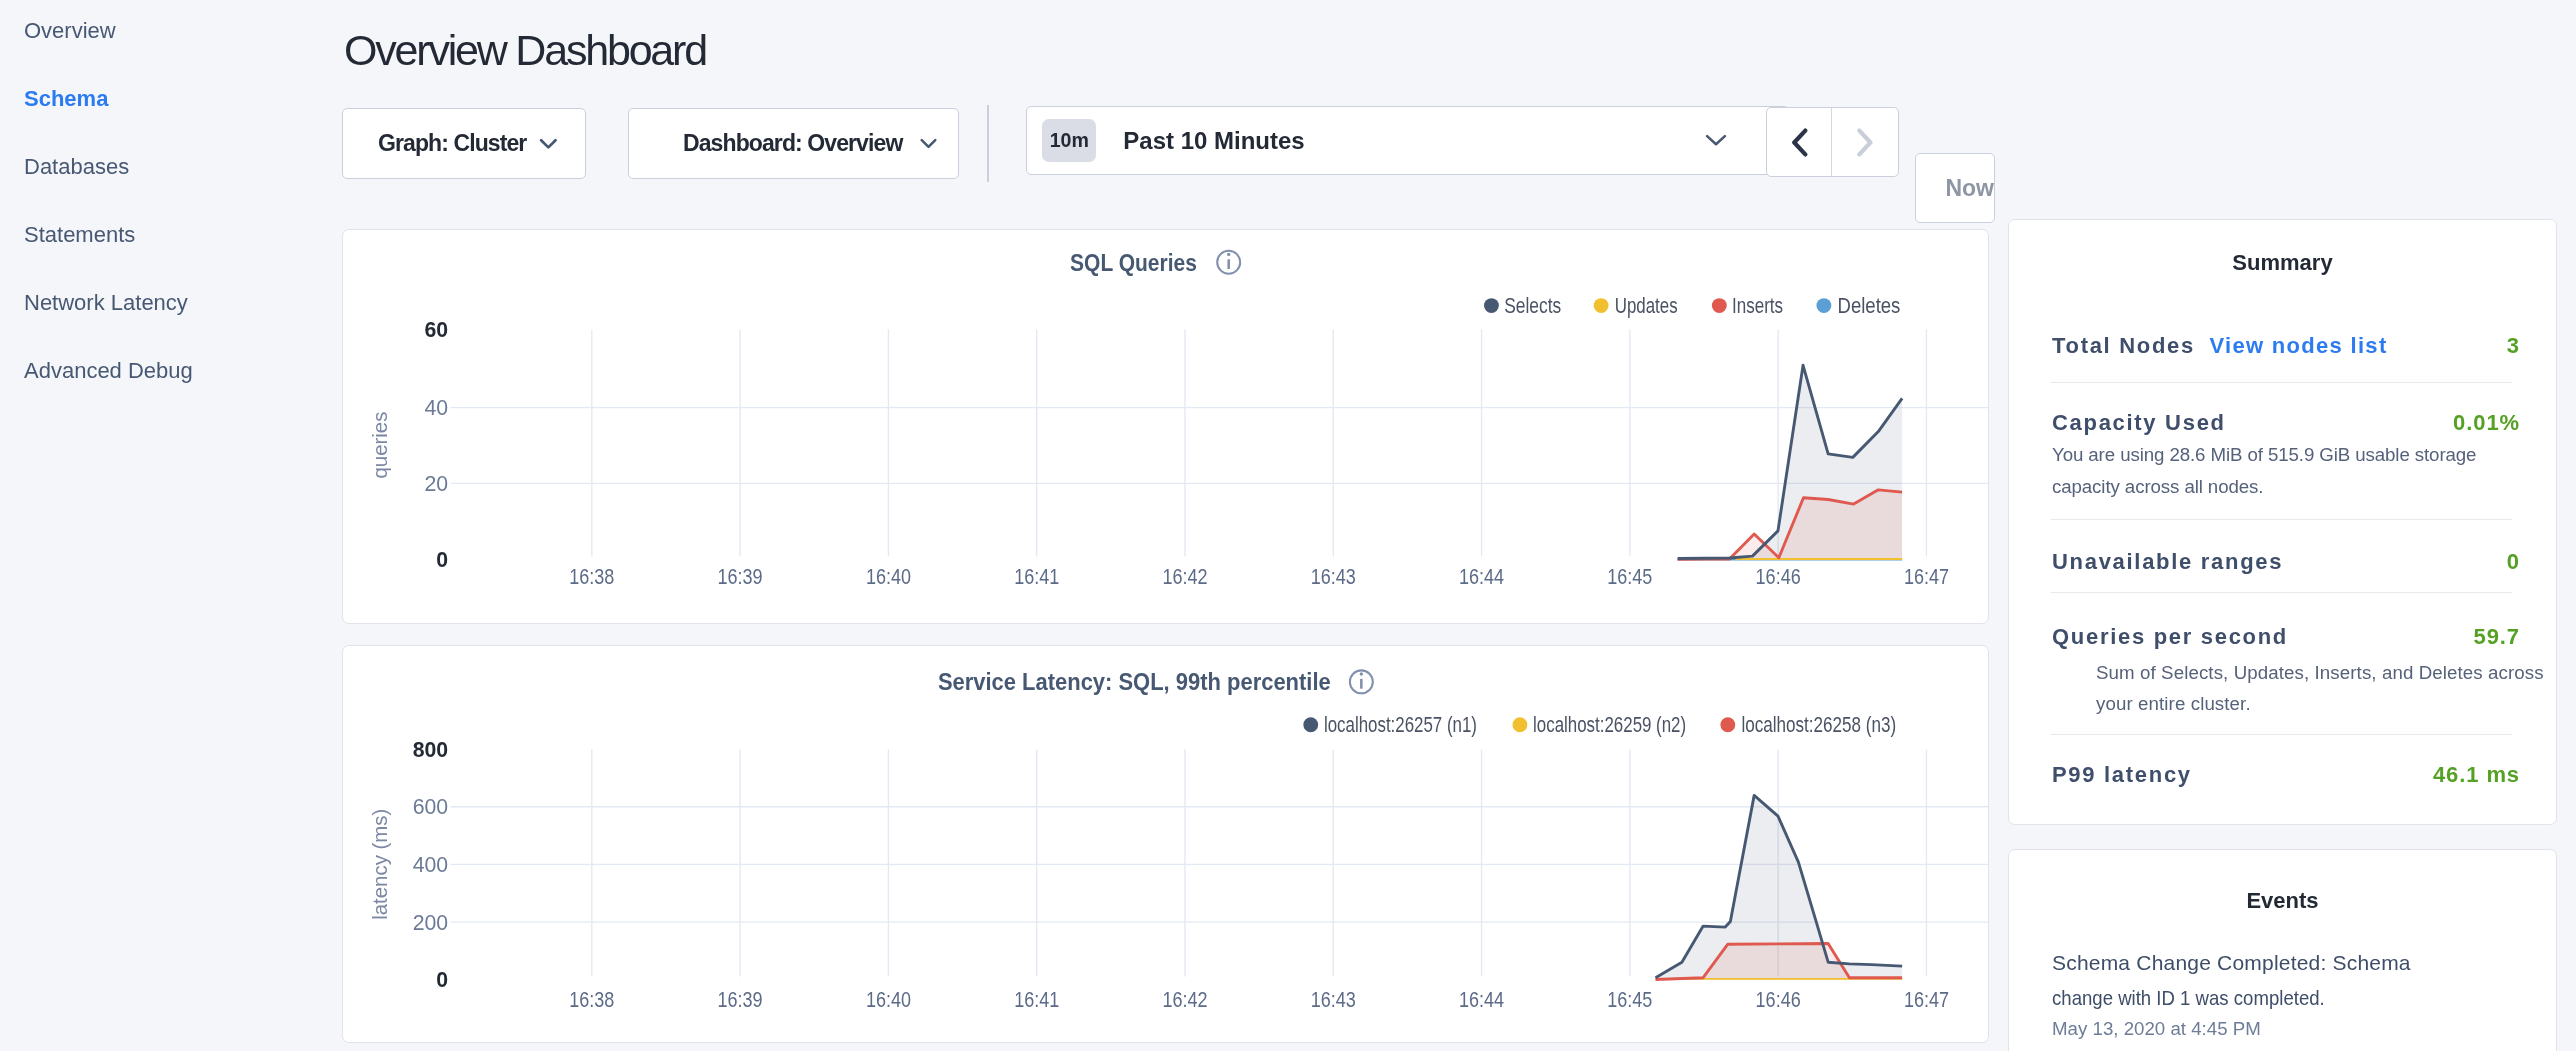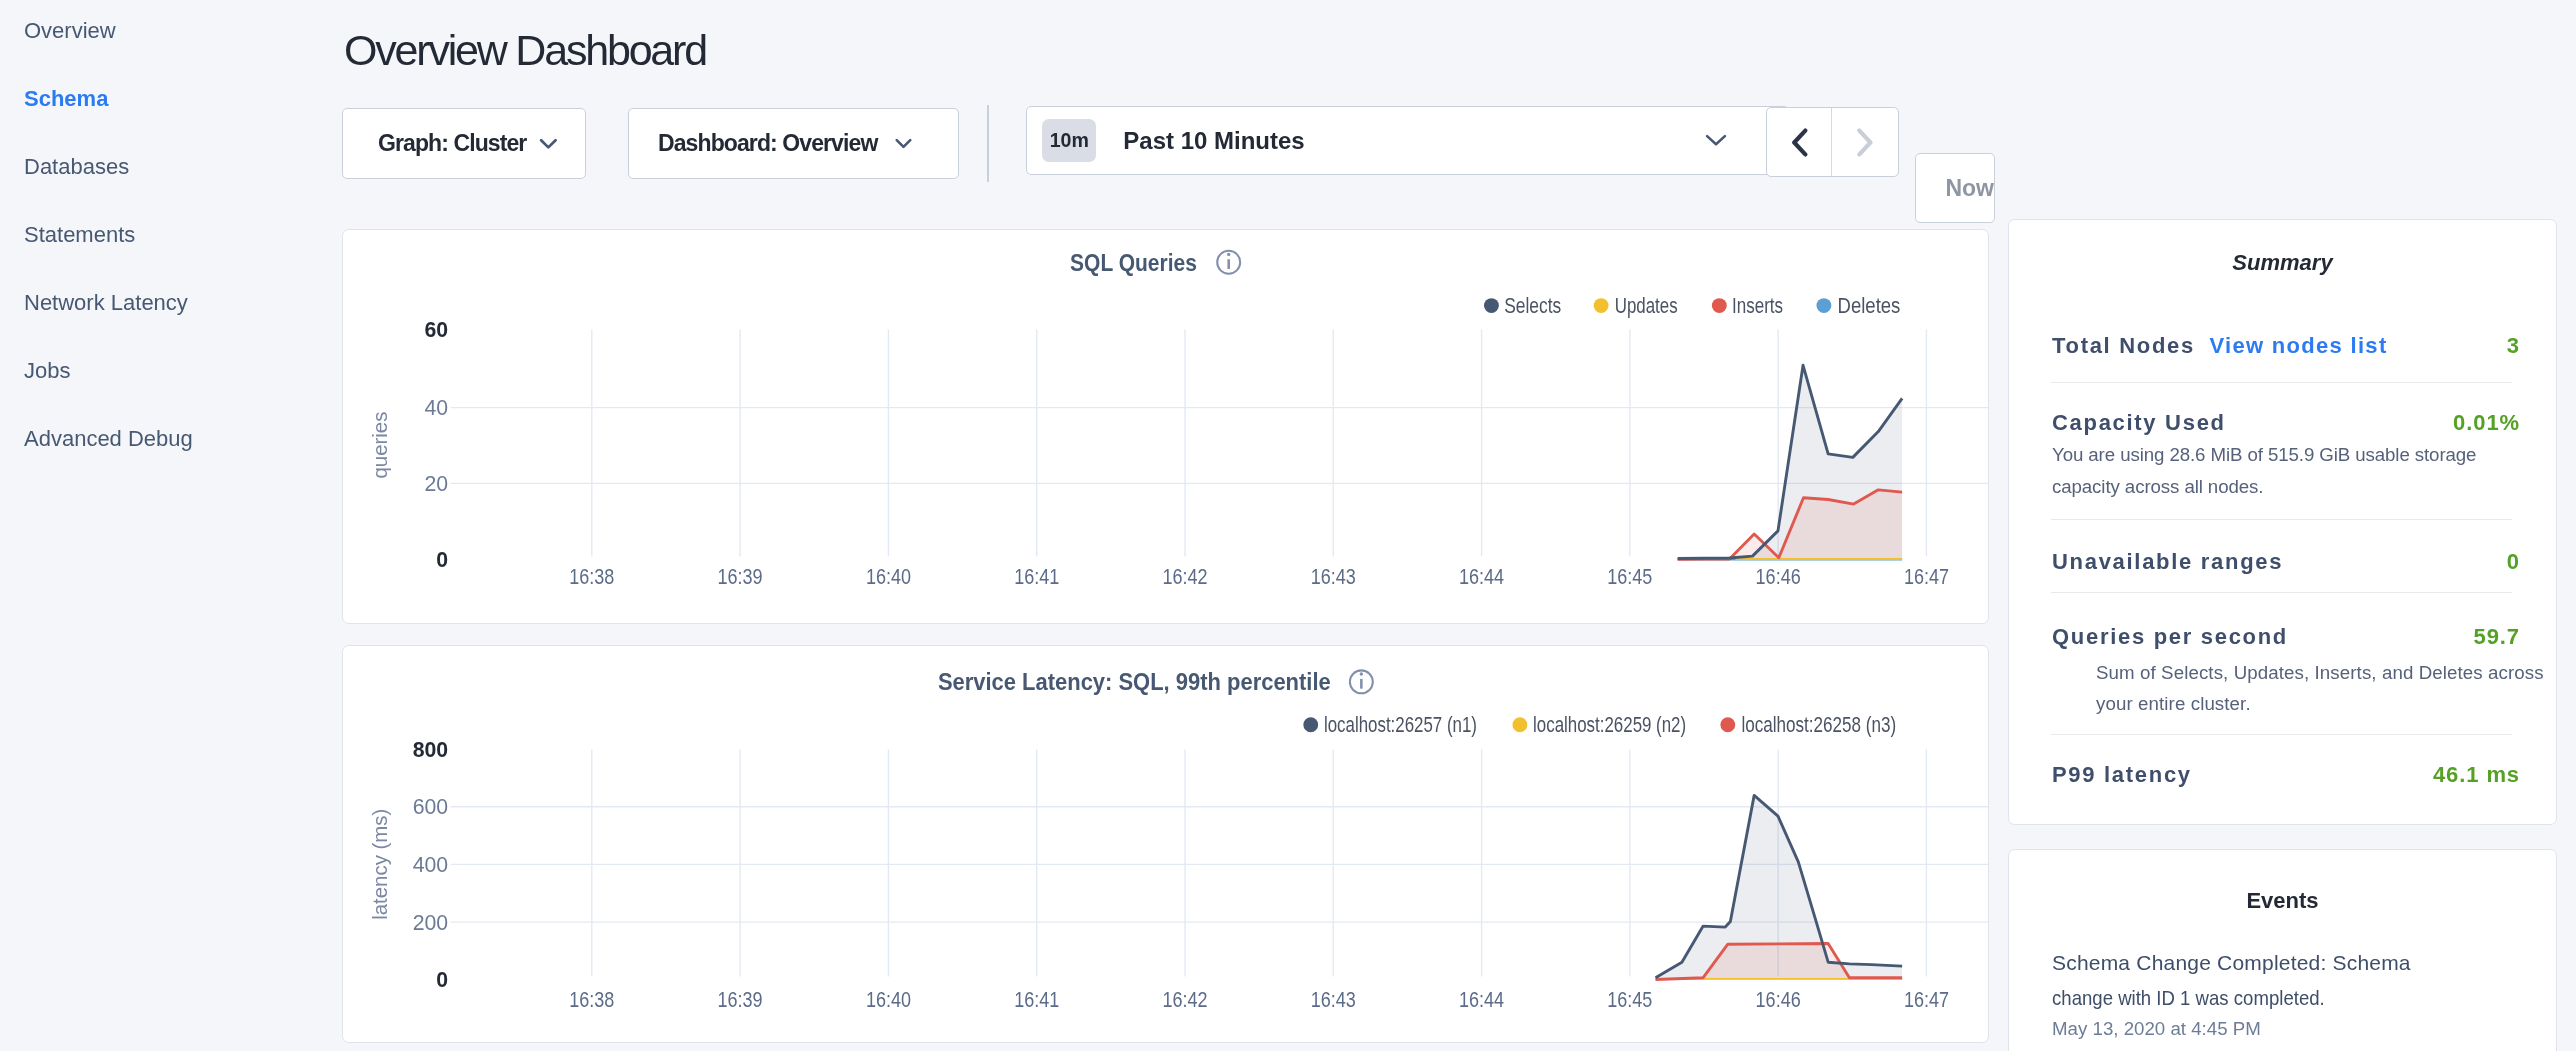--- a/index.html
+++ b/index.html
@@ -21,33 +21,32 @@
   .sdiv { position:absolute; left:42px; right:44px; height:0; border-top:1.7px solid #e7e9ed; }
 </style>
 </head>
 <body>
   <ul class="nav">
     <li>Overview</li>
     <li class="active">Schema</li>
     <li>Databases</li>
     <li>Statements</li>
     <li>Network Latency</li>
-    <li>Jobs</li>
     <li>Advanced Debug</li>
   </ul>
 
   <div class="title">Overview Dashboard</div>
 
   <div class="btn" style="left:342px; top:108px; width:244px; height:71px; padding-left:35px;">
     <span class="lbl">Graph: Cluster</span>
     <svg width="18.7" height="12" style="margin-left:12.8px" viewBox="0 0 22 14">
       <path d="M2.5 2.5 L11 11 L19.5 2.5" fill="none" stroke="#475872" stroke-width="3.2" stroke-linecap="round" stroke-linejoin="round"></path>
     </svg>
   </div>
-  <div class="btn" style="left:628px; top:108px; width:331px; height:71px; padding-left:29px;">
+  <div class="btn" style="left:628px; top:108px; width:331px; height:71px; padding-left:54px;">
     <span class="lbl">Dashboard: Overview</span>
     <svg width="17" height="11" style="margin-left:18px" viewBox="0 0 20 13">
       <path d="M2 2.5 L10 10.5 L18 2.5" fill="none" stroke="#475872" stroke-width="3" stroke-linecap="round" stroke-linejoin="round"></path>
     </svg>
   </div>
 
   <div class="sep"></div>
 
   <div class="btn" style="left:1026px; top:106px; width:763px; height:69px; padding-left:15.3px;">
     <span style="background:#dadde6; border-radius:6.8px; width:54px; height:43px; display:flex; align-items:center; justify-content:center; font-weight:bold; font-size:19.6px; color:#242a35;">10m</span>
@@ -169,21 +168,21 @@
 <text x="1864.6" y="427" font-size="25" fill="#5c6b88" text-anchor="middle" textLength="53" lengthAdjust="spacingAndGlyphs">16:47</text>
 <path d="M1546.0,394.7 L1546.0,392.4 L1577.0,374.2 L1602.0,331.7 L1628.0,332.9 L1634.0,326.3 L1662.0,178.0 L1690.0,202.3 L1714.0,256.4 L1733.6,322.1 L1749.0,374.2 L1774.0,376.1 L1800.0,377.0 L1836.0,378.8 L1836.0,394.7 Z" fill="rgba(71,88,114,0.11)"></path>
 <path d="M1546.0,394.7 L1546.0,394.5 L1602.0,392.4 L1631.0,353.0 L1749.0,352.2 L1774.0,392.4 L1836.0,392.4 L1836.0,394.7 Z" fill="rgba(224,89,79,0.12)"></path>
 <polyline points="1546.0,393.8 1836.0,393.8" fill="none" stroke="#f2c02f" stroke-width="2.2"></polyline>
 <polyline points="1546.0,394.5 1602.0,392.4 1631.0,353.0 1749.0,352.2 1774.0,392.4 1836.0,392.4" fill="none" stroke="#e0594f" stroke-width="3.4" stroke-linejoin="round"></polyline>
 <polyline points="1546.0,392.4 1577.0,374.2 1602.0,331.7 1628.0,332.9 1634.0,326.3 1662.0,178.0 1690.0,202.3 1714.0,256.4 1733.6,322.1 1749.0,374.2 1774.0,376.1 1800.0,377.0 1836.0,378.8" fill="none" stroke="#475872" stroke-width="3.4" stroke-linejoin="round"></polyline>
 </svg>
   </div>
 
   <div class="card" style="left:2008px; top:219px; width:549px; height:606px;">
-<div style="position:absolute; left:0; top:30px; width:100%; text-align:center; font-size:22px; font-weight:bold; color:#242a35; line-height:25.5px;font-style:italic;">Summary</div>
+<div style="position:absolute; left:0; top:30px; width:100%; text-align:center; font-size:22px; font-weight:bold; color:#242a35; line-height:25.5px;">Summary</div>
 <div class="srow" style="top:113px;"><span class="slbl">Total Nodes</span><span style="font-size:22px; font-weight:bold; color:#2d7bf0; letter-spacing:1.3px; margin-left:14.5px;">View nodes list</span><span class="sval">3</span></div>
 <div class="sdiv" style="top:162px;"></div>
 <div class="srow" style="top:190px;"><span class="slbl">Capacity Used</span><span class="sval">0.01%</span></div>
 <div class="sdesc" style="top:219px;">You are using 28.6 MiB of 515.9 GiB usable storage capacity across all nodes.</div>
 <div class="sdiv" style="top:299px;"></div>
 <div class="srow" style="top:329px;"><span class="slbl">Unavailable ranges</span><span class="sval">0</span></div>
 <div class="sdiv" style="top:372px;"></div>
 <div class="srow" style="top:404px;"><span class="slbl">Queries per second</span><span class="sval">59.7</span></div>
 <div class="sdesc" style="top:437px; line-height:31px; letter-spacing:0.1px;margin-left:44px;">Sum of Selects, Updates, Inserts, and Deletes across your entire cluster.</div>
 <div class="sdiv" style="top:514px;"></div>

